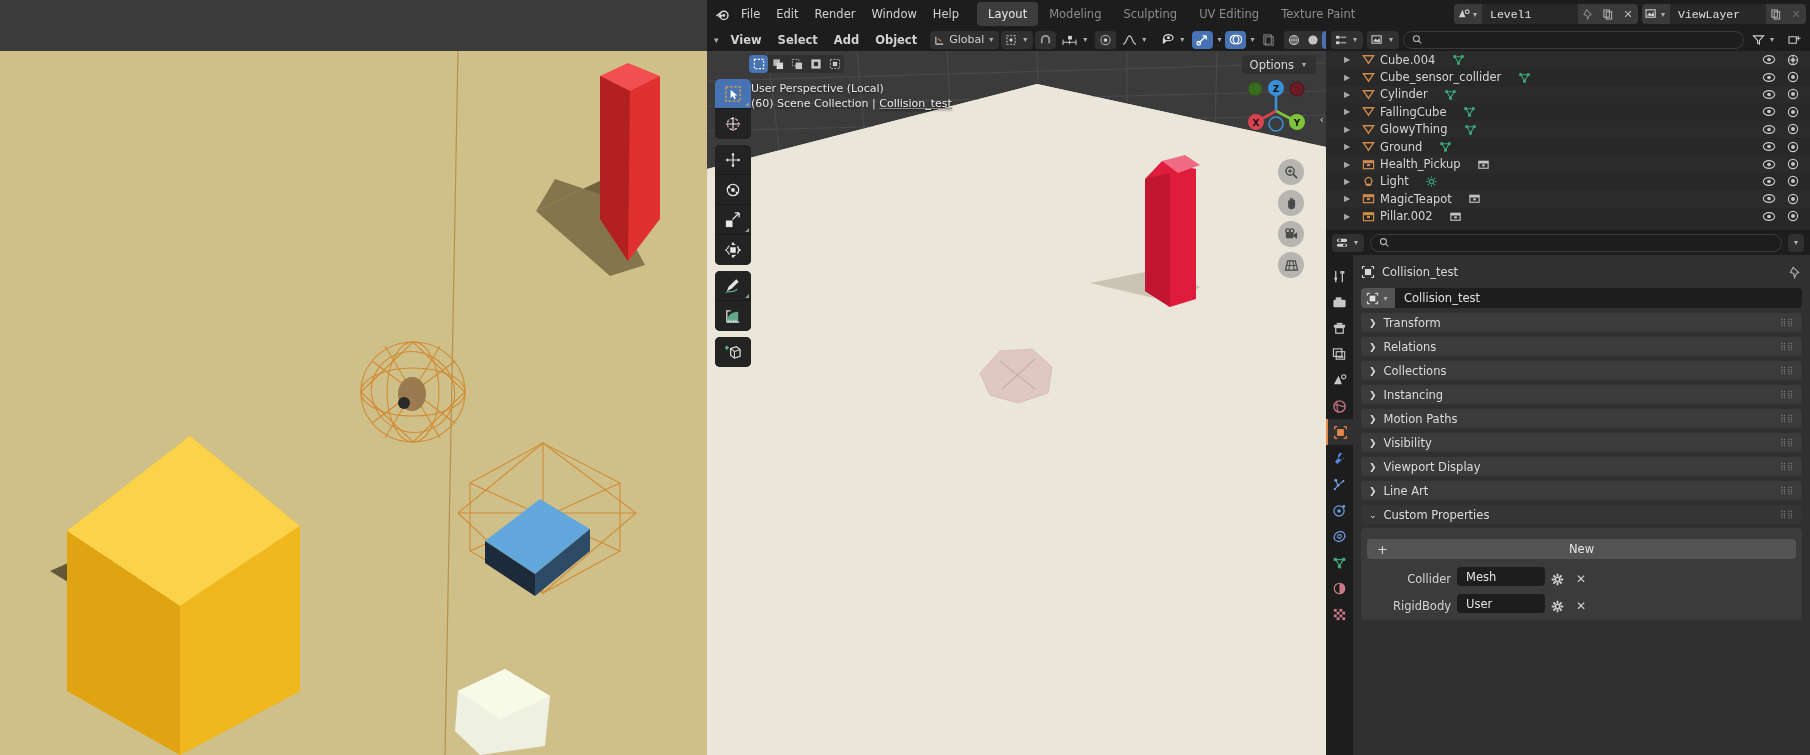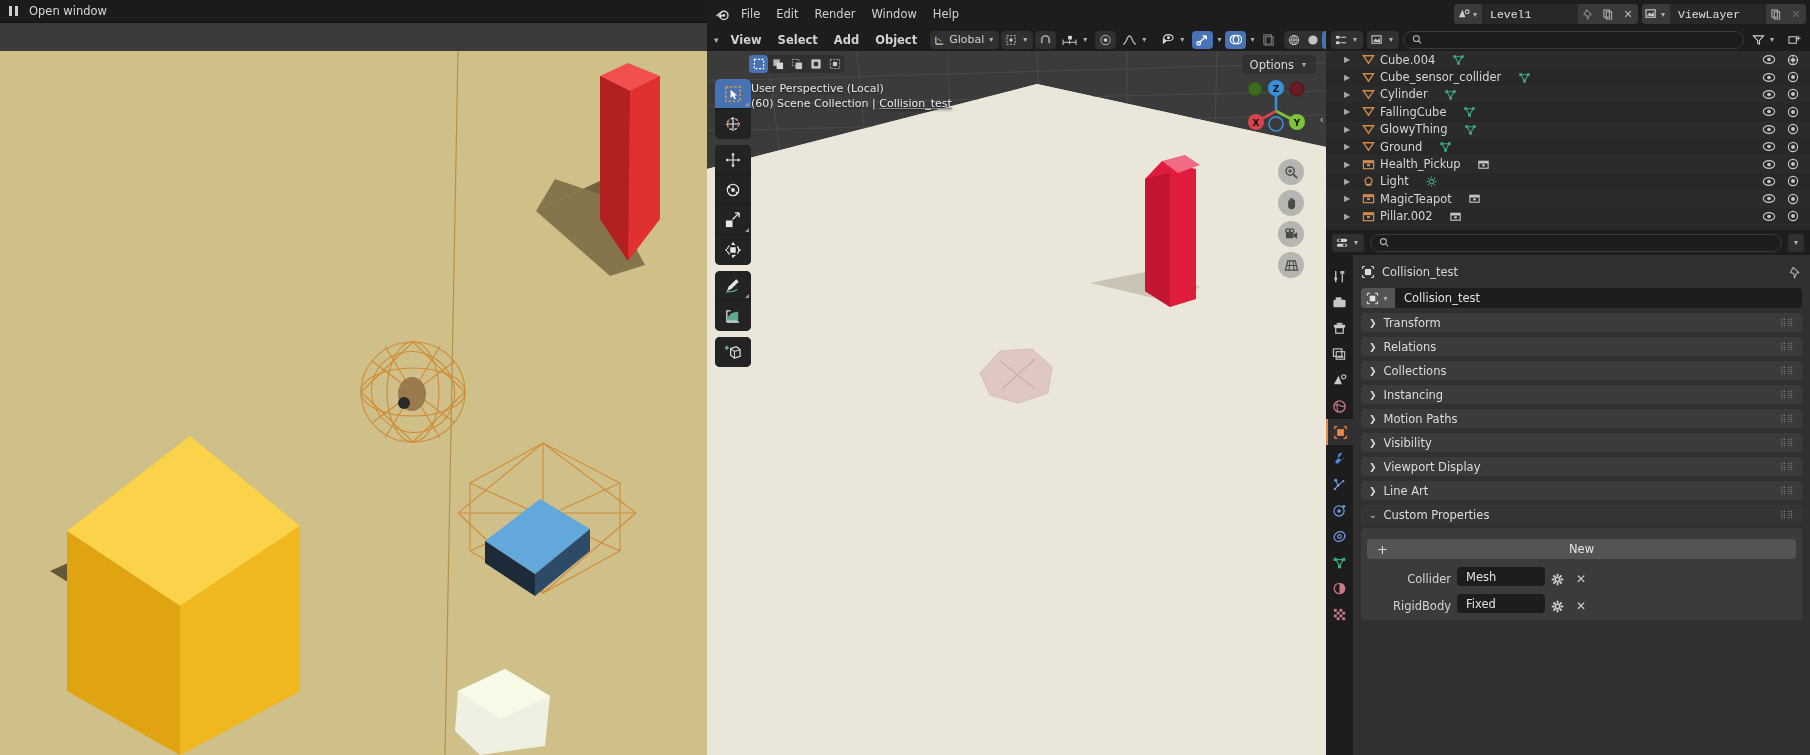--- a/index.html
+++ b/index.html
@@ -128,24 +128,20 @@
   .cprop-gear, .cprop-x { color:#cfcfcf; font-size:12px; width:16px; text-align:center; }
   .cprop-box { margin-top:4px; background:#3b3b3b; border-radius:4px; padding:4px 6px 7px 6px; }
   svg { display:block; }
 </style>
 </head>
 <body>
 
 <div id="root">
 
   <div id="bevy">
-    <div id="bevy-menubar">
-      <span id="bevy-pause"></span>
-      <span id="bevy-openwin">Open window</span>
-    </div>
     <div id="bevy-canvas">
       <svg width="707" height="704" viewBox="0 0 707 704">
         <defs>
           <linearGradient id="gy1" x1="0" y1="0" x2="1" y2="1">
             <stop offset="0" stop-color="#f3c22a"></stop>
               <stop offset="1" stop-color="#e8a818"></stop>
           </linearGradient>
         </defs>
         <rect width="707" height="704" fill="#cfc08a"></rect>
 
@@ -204,20 +200,27 @@
           <circle cx="9.5" cy="8" r="1.5" fill="#d8d8d8"></circle>
           <path d="M4 7.2 L9 7.2 L7 10 L3.5 10 Z" fill="#d8d8d8"></path>
         </svg>
       </span>
       <span class="menu-item">File</span>
       <span class="menu-item">Edit</span>
       <span class="menu-item">Render</span>
       <span class="menu-item">Window</span>
       <span class="menu-item">Help</span>
 
+      <span class="wsp-tabs">
+        <span class="wsp-tab active">Layout</span>
+        <span class="wsp-tab">Modeling</span>
+        <span class="wsp-tab">Sculpting</span>
+        <span class="wsp-tab">UV Editing</span>
+        <span class="wsp-tab">Texture Paint</span>
+      </span>
 
       <span class="topbar-spacer"></span>
 
       <span class="field-group">
         <span class="fg-icon">
           <svg width="13" height="12" viewBox="0 0 14 13">
             <path d="M2 10 L6 2 L9 10 Z" fill="#cfcfcf"></path>
               <circle cx="11" cy="4" r="2" fill="none" stroke="#cfcfcf" stroke-width="1.2"></circle>
           </svg>
             <span class="chev">▾</span>
@@ -1170,21 +1173,21 @@
                     <path d="M9.7 9.7 L10.8 10.8"></path>
                     <path d="M10.8 3.2 L9.7 4.3"></path>
                     <path d="M4.3 9.7 L3.2 10.8"></path>
                   </g>
                 </svg>
             </span>
             <span class="cprop-x">✕</span>
           </div>
           <div class="cprop-row">
             <span class="cprop-label">RigidBody</span>
-            <span class="cprop-val">Fixed</span>
+            <span class="cprop-val">User</span>
             <span class="cprop-gear">
               <svg width="13" height="13" viewBox="0 0 14 14">
                   <circle cx="7" cy="7" r="2.2" fill="none" stroke="#cfcfcf" stroke-width="1.4"></circle>
                   <g stroke="#cfcfcf" stroke-width="2" stroke-linecap="round">
                     <path d="M7 1.6 L7 3.2"></path>
                     <path d="M7 10.8 L7 12.4"></path>
                     <path d="M1.6 7 L3.2 7"></path>
                     <path d="M10.8 7 L12.4 7"></path>
                     <path d="M3.2 3.2 L4.3 4.3"></path>
                     <path d="M9.7 9.7 L10.8 10.8"></path>

